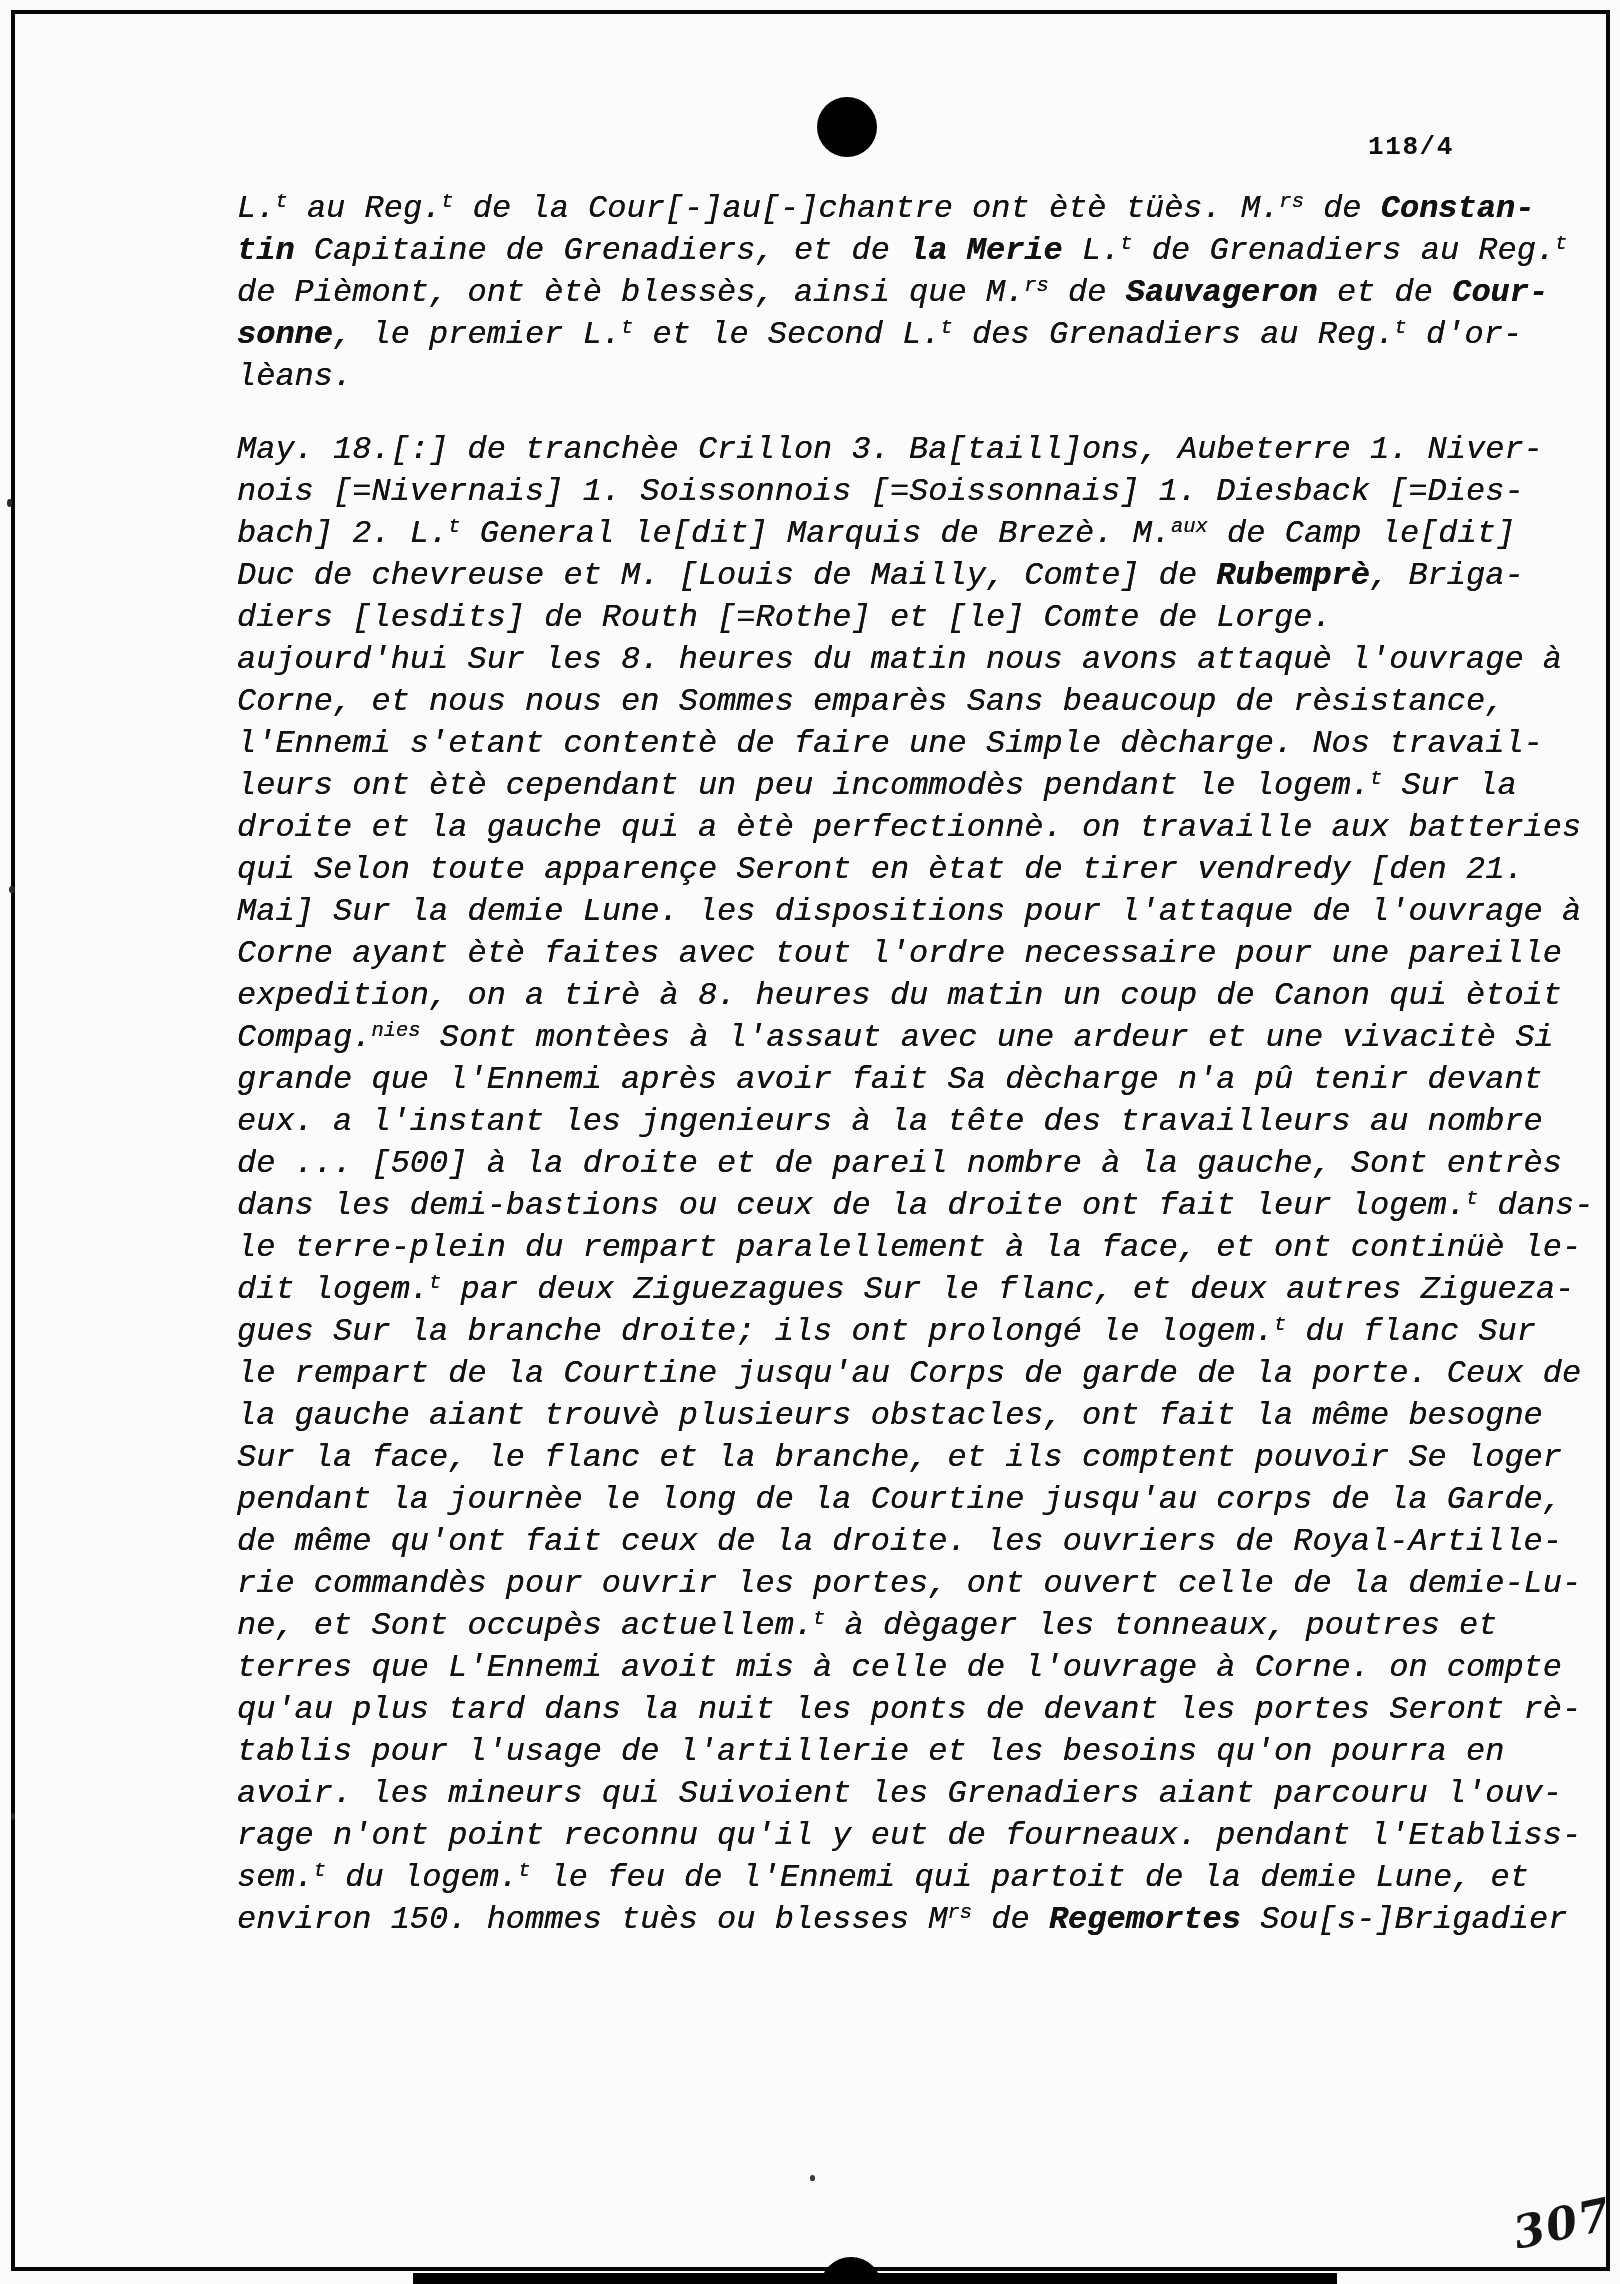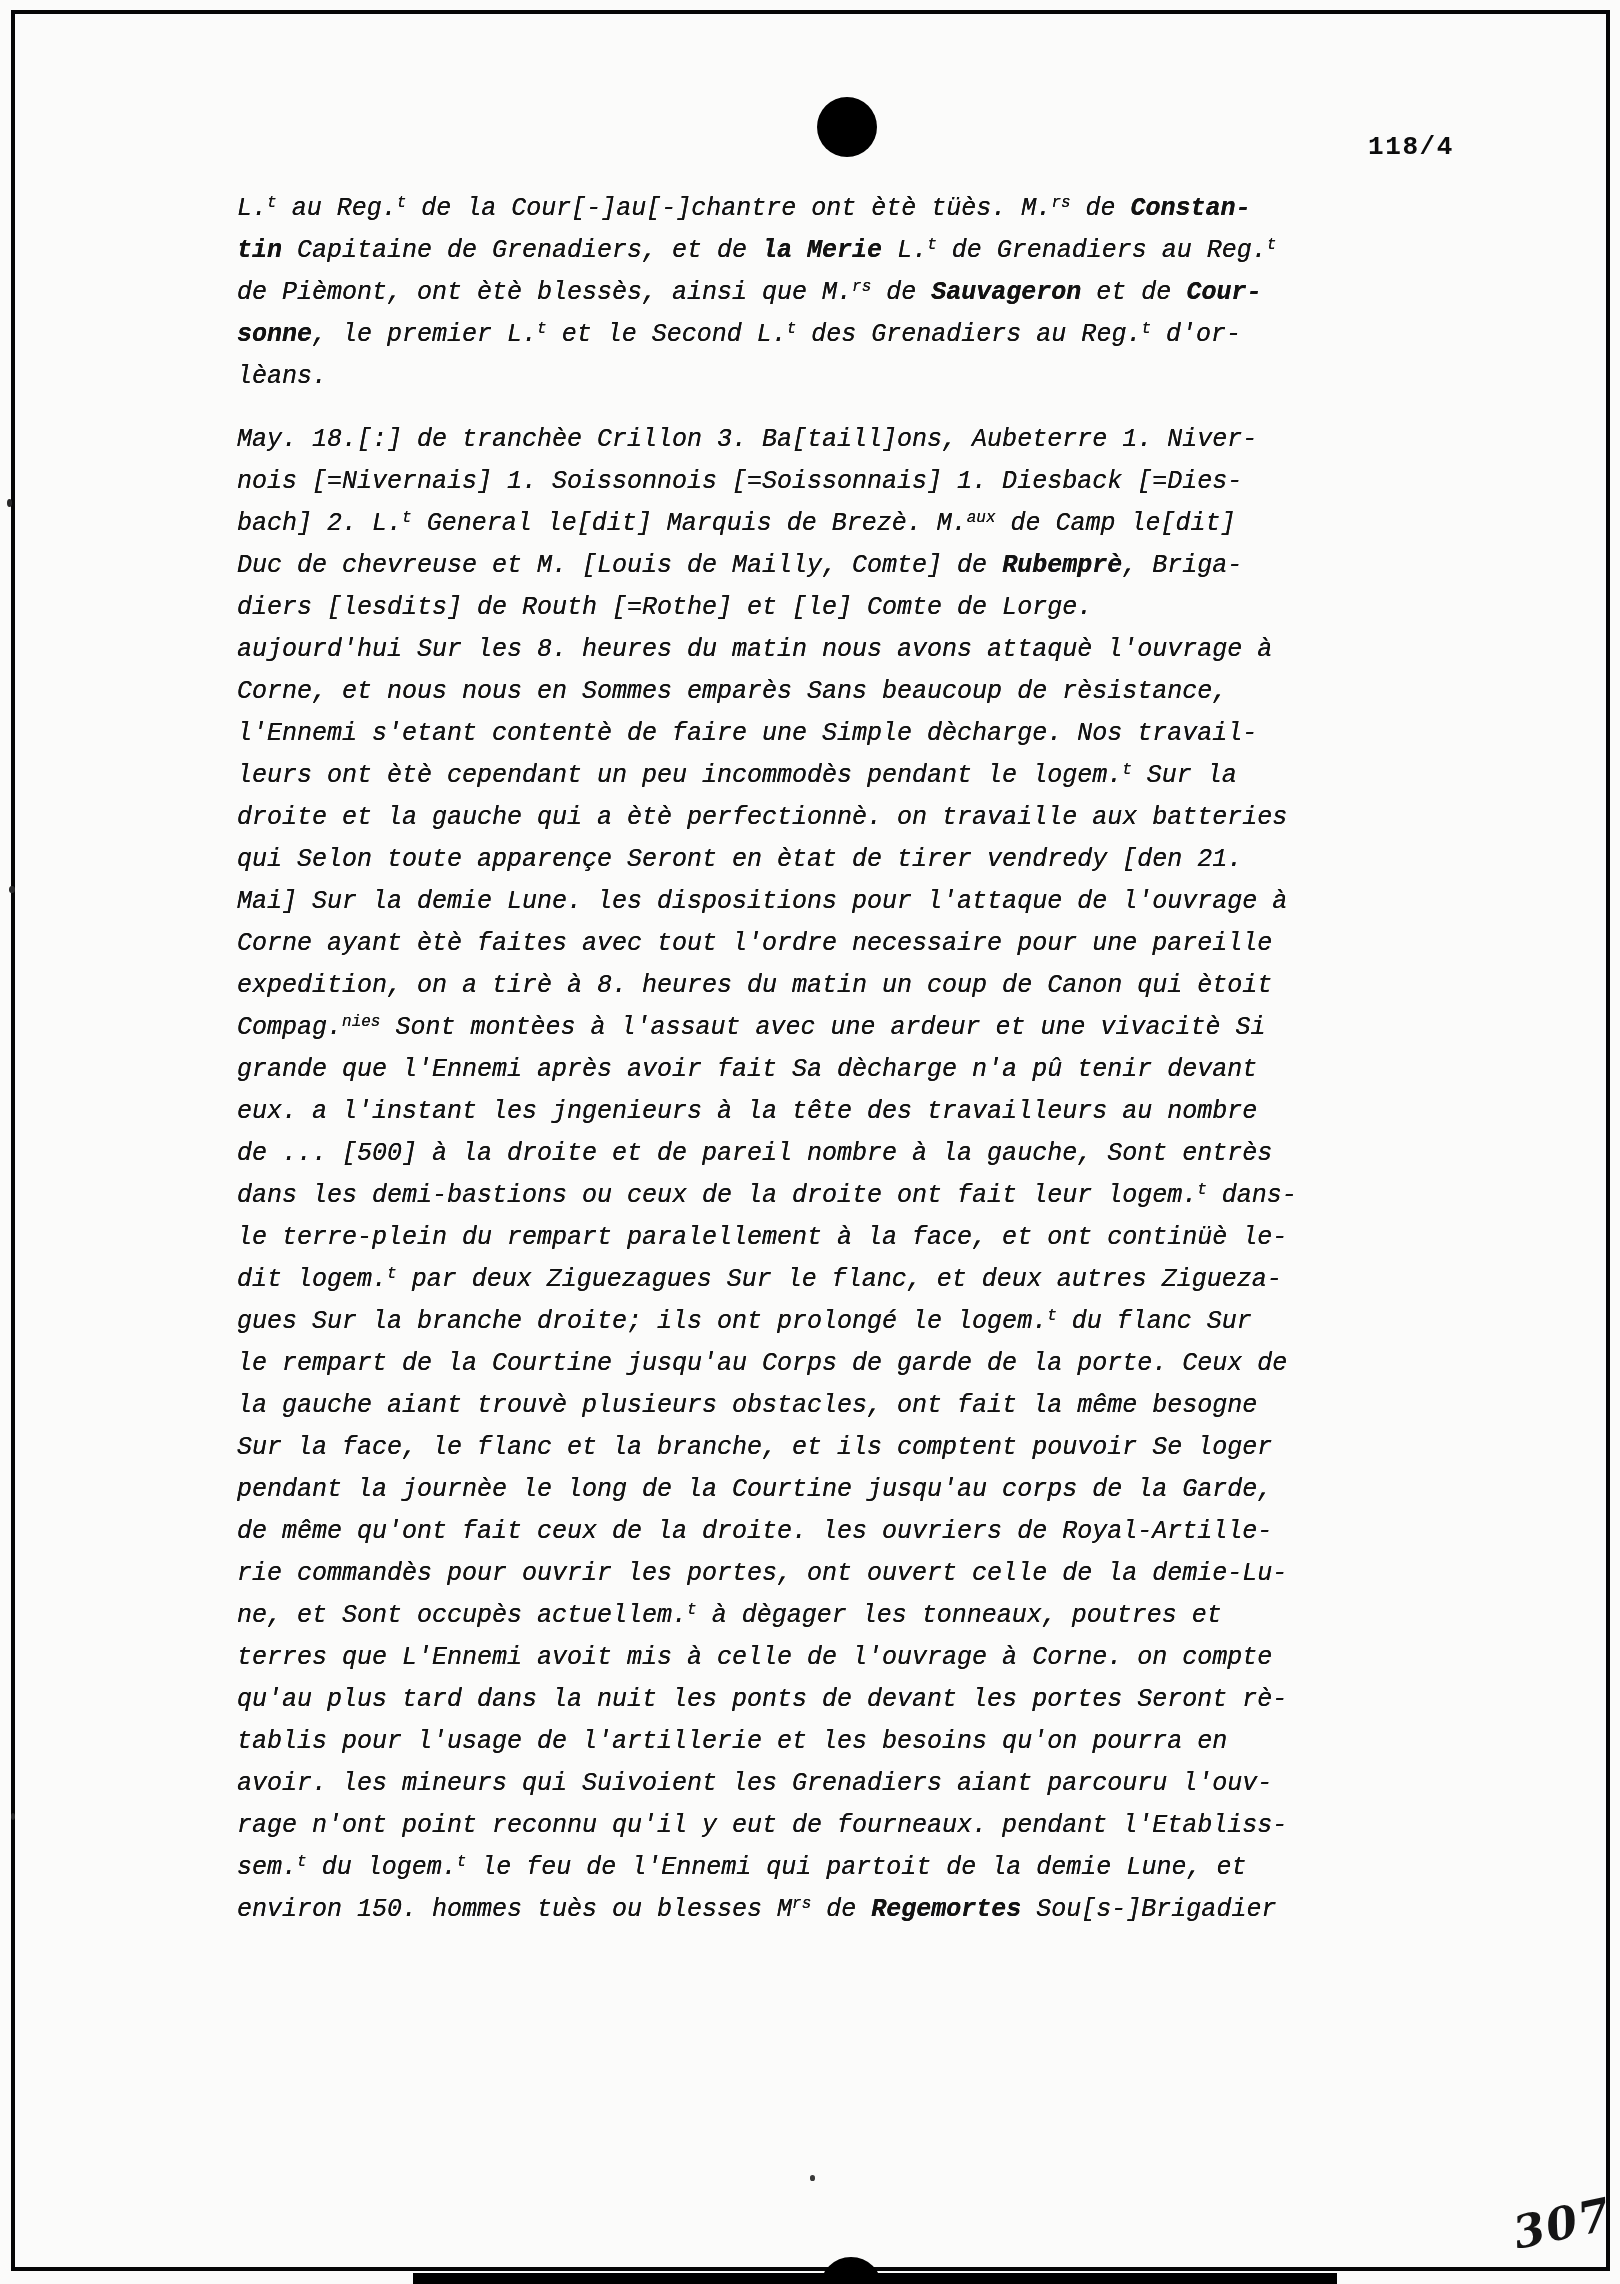--- a/index.html
+++ b/index.html
@@ -43,27 +43,27 @@
     font-size: 26px;
     font-weight: 700;
     font-style: normal;
     letter-spacing: 1.6px;
     color: #0c0c0c;
   }
   .text-body {
     position: absolute;
     left: 237px; top: 188px;
     width: 1264px;
-    font-size: 25px;
+    font-size: 32px;
     font-style: italic;
     line-height: 42px;
     color: #121212;
     text-shadow: 0 0 0.5px #121212;
   }
-  .para + .para { margin-top: 21px; }
+  .para + .para { margin-top: 31px; }
   .line { display: block; white-space: pre; }
   .text-body sup {
     font-size: 0.64em;
     line-height: 0;
     vertical-align: baseline;
     position: relative;
     top: -0.5em;
   }
   .bold { font-weight: 700; }
   .folio {

